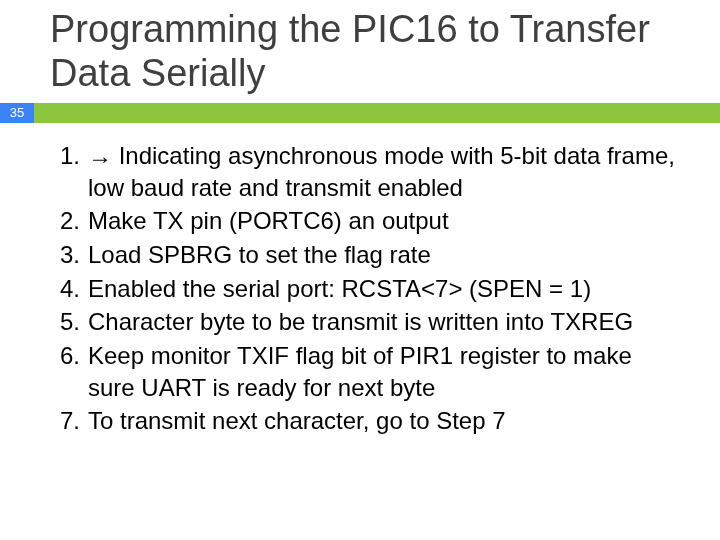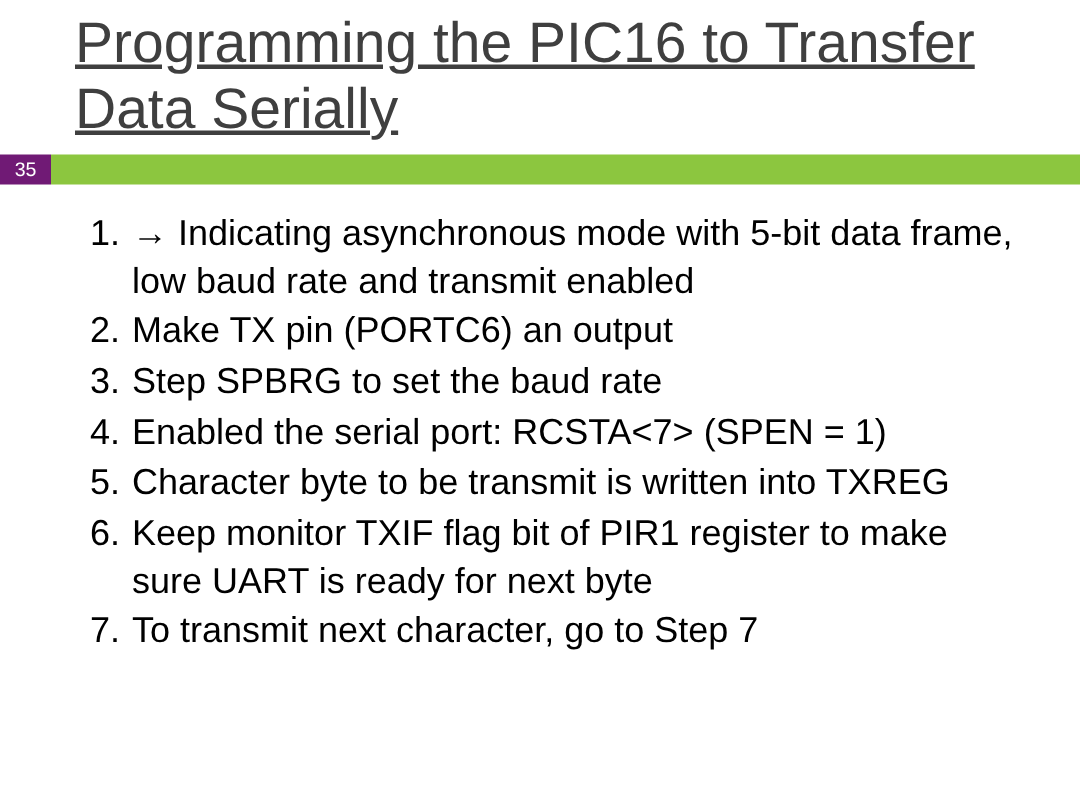--- a/index.html
+++ b/index.html
@@ -5,33 +5,32 @@
   * { margin: 0; padding: 0; box-sizing: border-box; }
   html, body { width: 720px; height: 540px; background: #fff; font-family: Arial, Helvetica, sans-serif; overflow: hidden; }
   .slide { position: relative; width: 720px; height: 540px; }
   .title {
     position: absolute;
     left: 50px; top: 8px;
     font-size: 38px;
     line-height: 1.15;
     color: #3f3f3f;
     font-weight: 400;
-    text-decoration: underline;
   }
   .green-bar {
     position: absolute;
     left: 34px; top: 103px;
     width: 686px; height: 20px;
     background: #8cc63f;
   }
   .page-badge {
     position: absolute;
     left: 0; top: 103px;
     width: 34px; height: 20px;
-    background: #701a75;
+    background: #3b82f6;
     color: #fff;
     font-size: 13px;
     line-height: 20px;
     text-align: center;
     font-weight: 400;
   }
   .body {
     position: absolute;
     left: 48px; top: 140px;
     width: 630px;
@@ -69,21 +68,21 @@
   <div class="page-badge">35</div>
 
   <div class="body">
     <ol class="steps">
       <li>
         <div class="sub">
           <span class="arrow"></span><span>→ Indicating asynchronous mode with 5-bit data frame, low baud rate and transmit enabled</span>
         </div>
       </li>
       <li><span>Make TX pin (PORTC6) an output</span></li>
-      <li><span>Step SPBRG to set the baud rate</span></li>
+      <li><span>Load SPBRG to set the flag rate</span></li>
       <li><span>Enabled the serial port: RCSTA&lt;7&gt; (SPEN = 1)</span></li>
       <li><span>Character byte to be transmit is written into TXREG</span></li>
       <li><span>Keep monitor TXIF flag bit of PIR1 register to make sure UART is ready for next byte</span></li>
       <li><span>To transmit next character, go to Step 7</span></li>
     </ol>
   </div>
 
 </div>
 
 </body></html>

